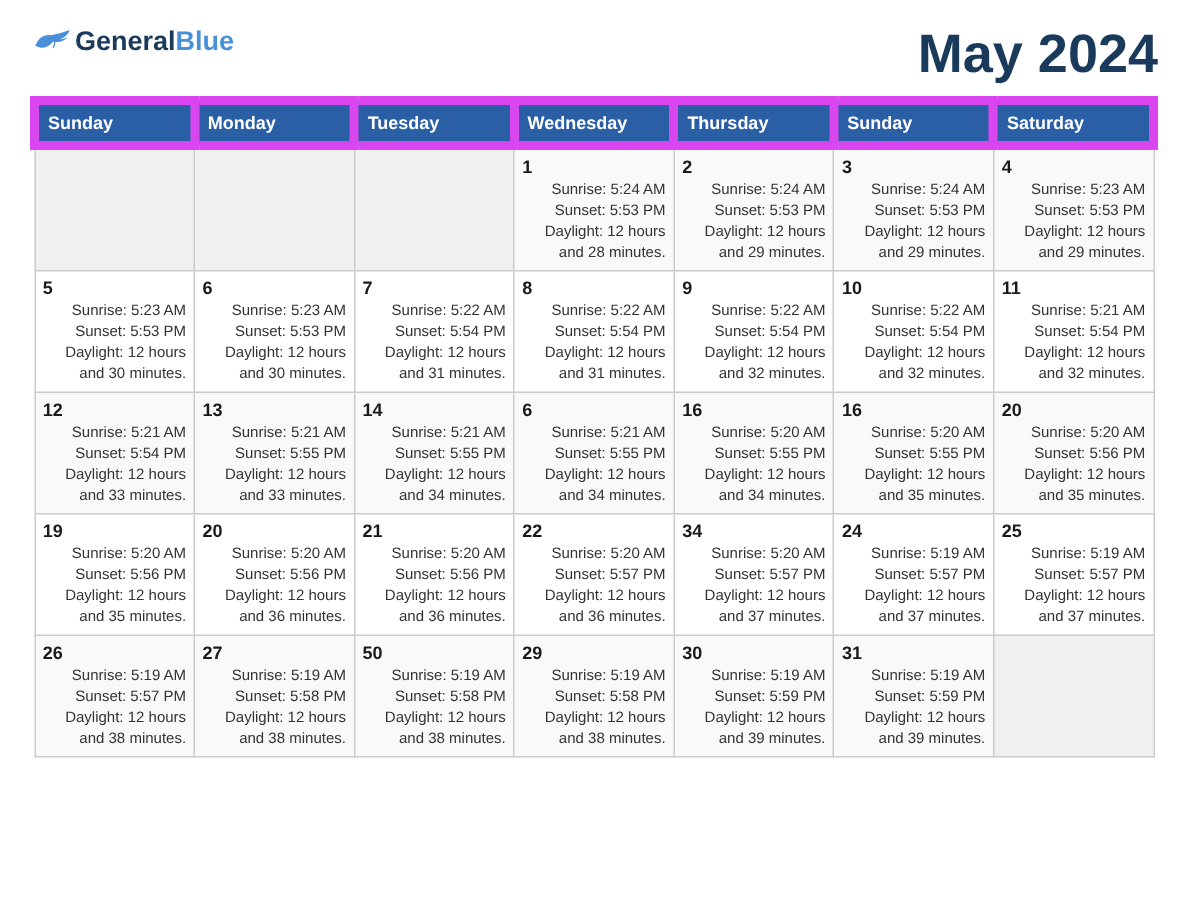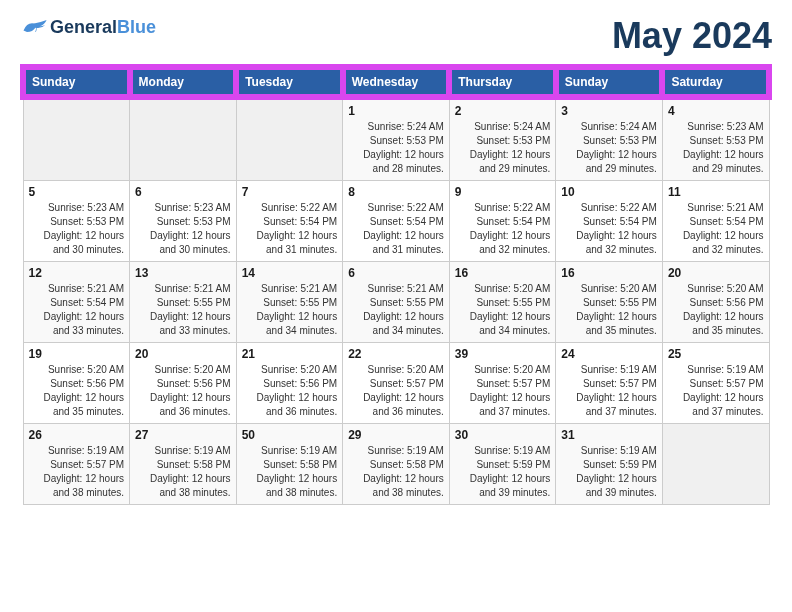--- a/index.html
+++ b/index.html
@@ -279,21 +279,21 @@
 and 36 minutes.</div>
         </td>
         <td>
           <div class="day-number">22</div>
           <div class="day-info" style="white-space: pre-line;">Sunrise: 5:20 AM
 Sunset: 5:57 PM
 Daylight: 12 hours
 and 36 minutes.</div>
         </td>
         <td>
-          <div class="day-number">39</div>
+          <div class="day-number">34</div>
           <div class="day-info" style="white-space: pre-line;">Sunrise: 5:20 AM
 Sunset: 5:57 PM
 Daylight: 12 hours
 and 37 minutes.</div>
         </td>
         <td>
           <div class="day-number">24</div>
           <div class="day-info" style="white-space: pre-line;">Sunrise: 5:19 AM
 Sunset: 5:57 PM
 Daylight: 12 hours

